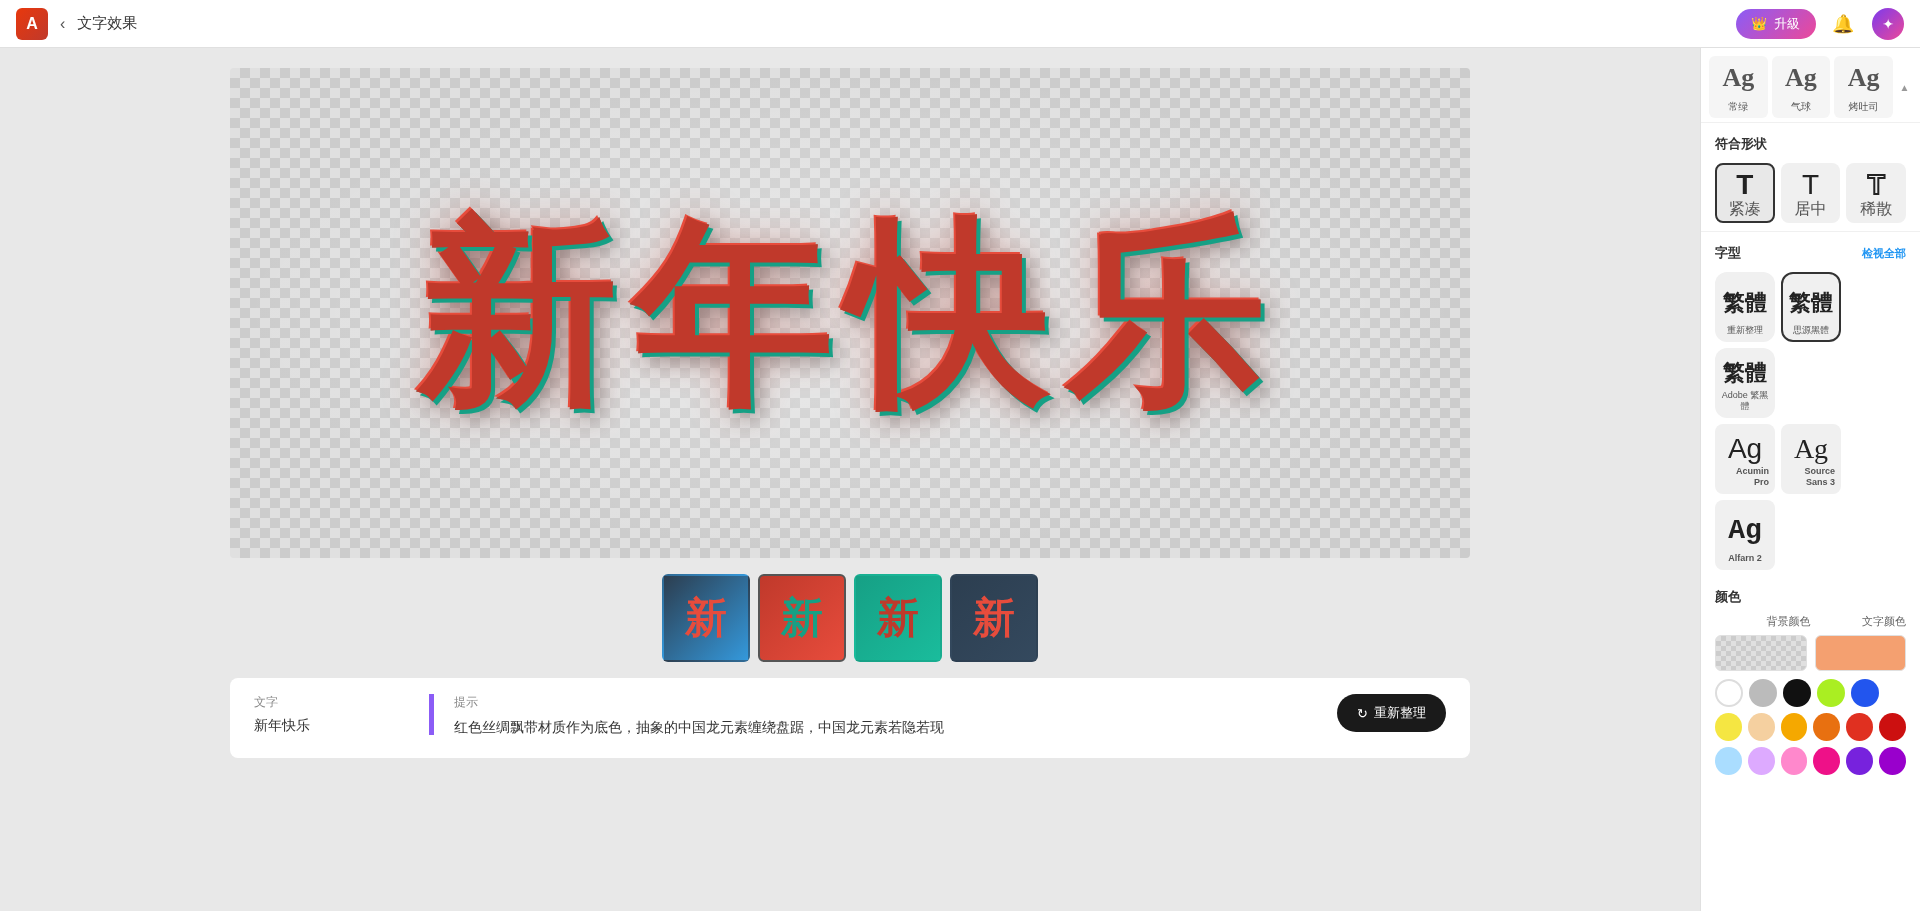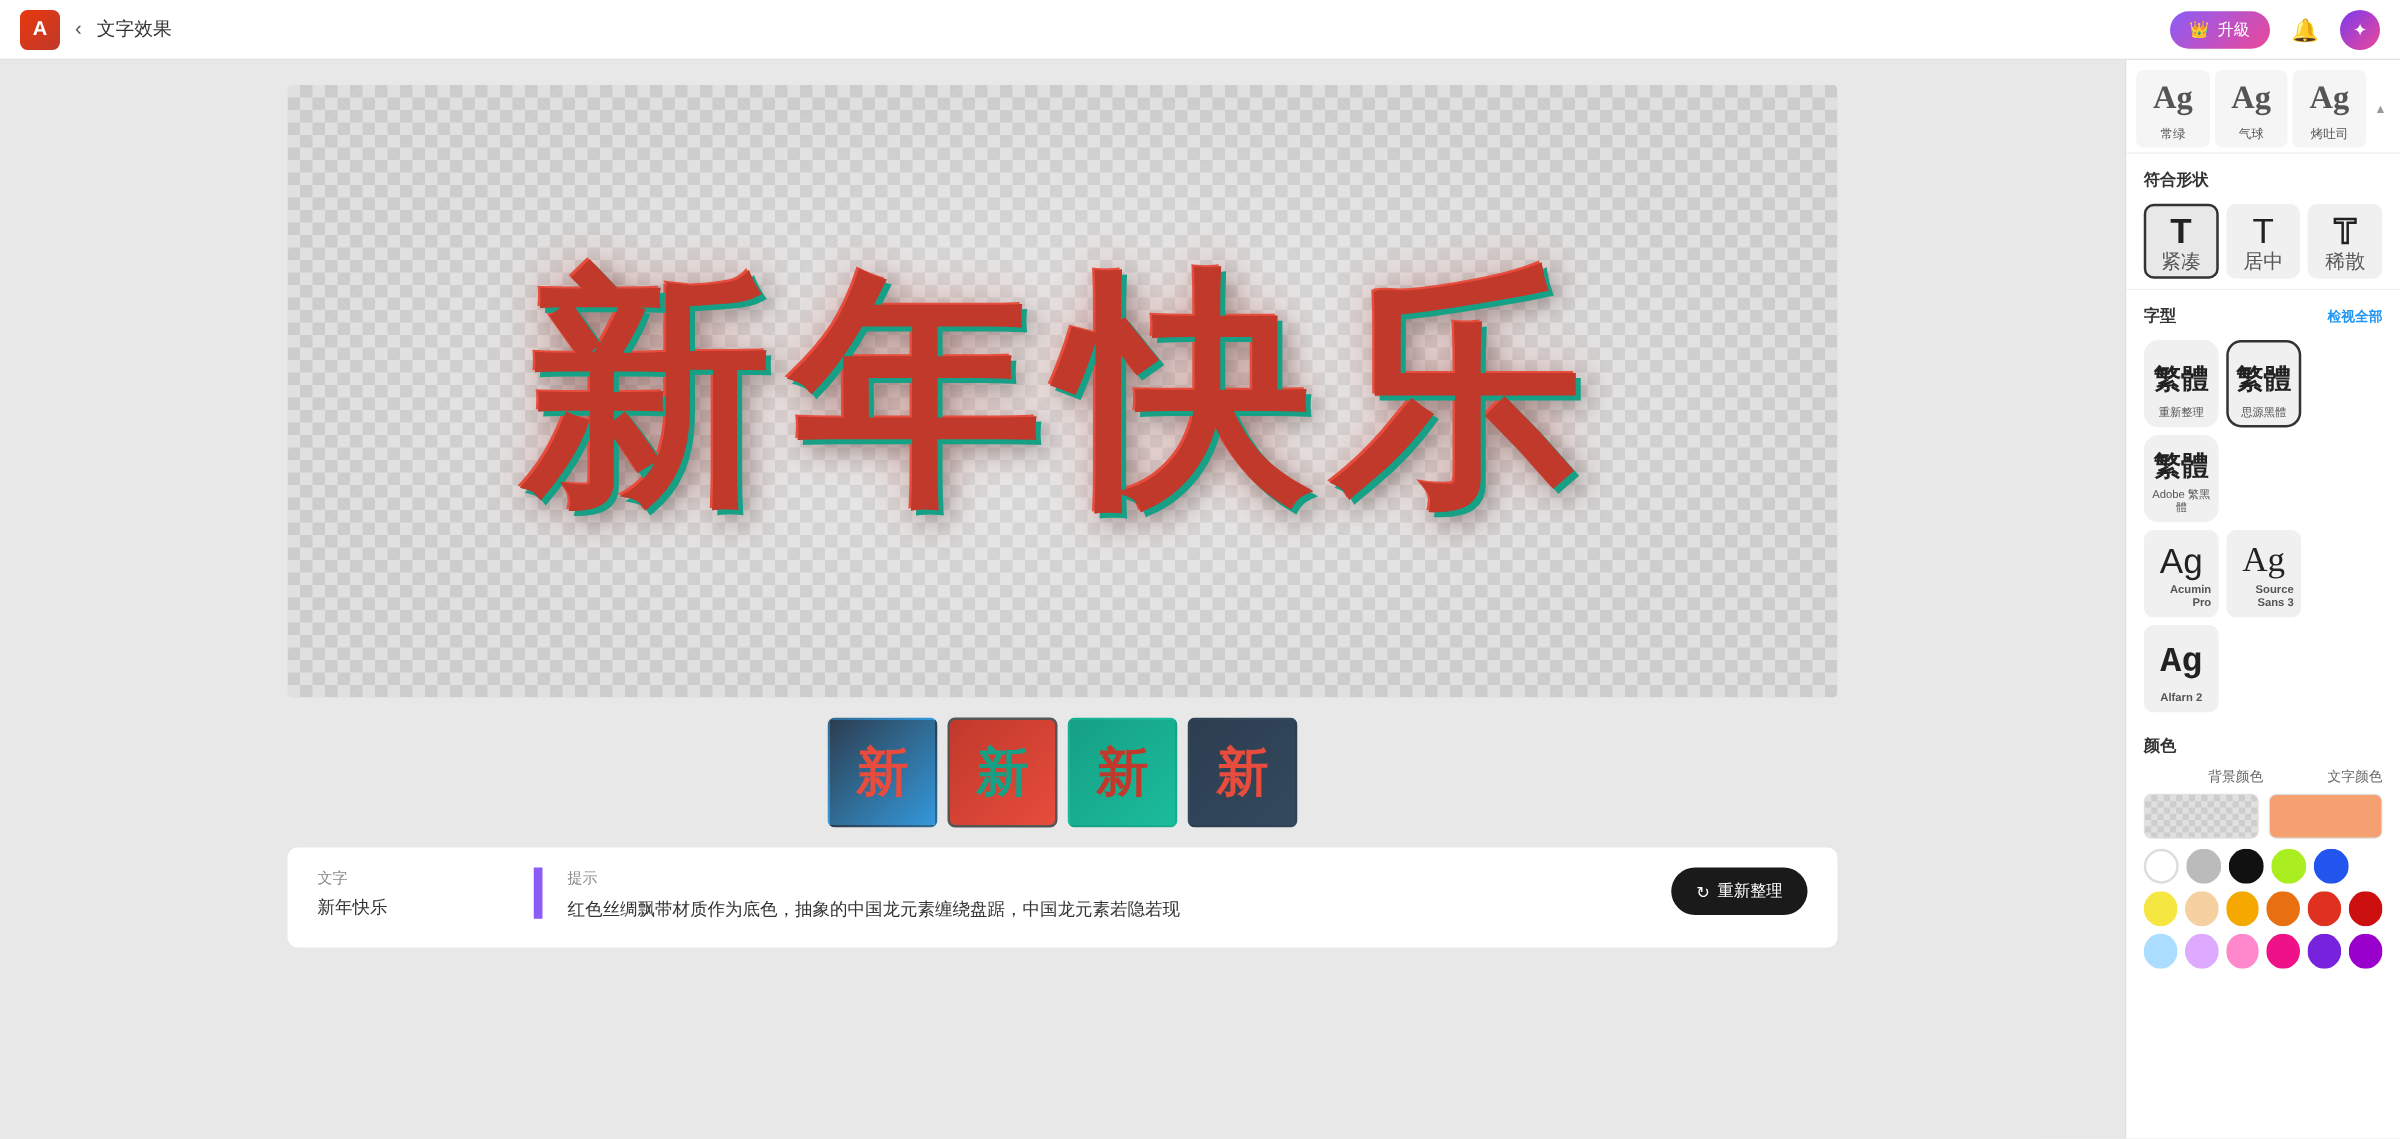--- a/index.html
+++ b/index.html
@@ -149,21 +149,21 @@
       padding: 16px 24px;
       display: flex;
       align-items: flex-start;
       gap: 0;
       min-height: 80px;
     }
 
     .info-text-section {
       width: 180px;
       flex-shrink: 0;
-      border-right: 7px solid #8b5cf6;
+      border-right: 5px solid #8b5cf6;
       padding-right: 20px;
     }
     .info-label {
       font-size: 12px;
       color: #888;
       margin-bottom: 6px;
     }
     .info-value {
       font-size: 14px;
       color: #333;

